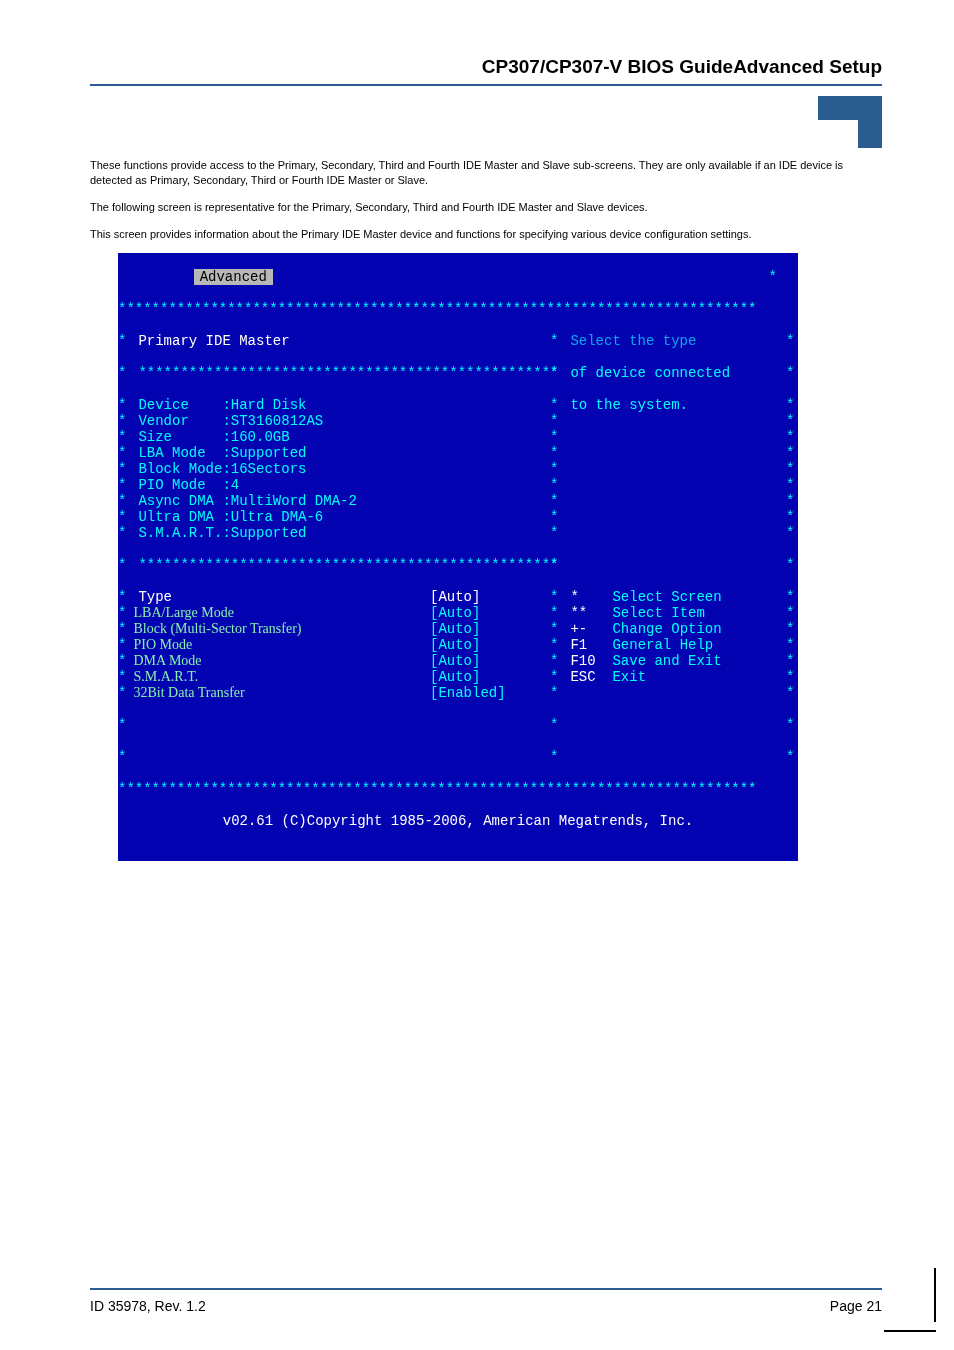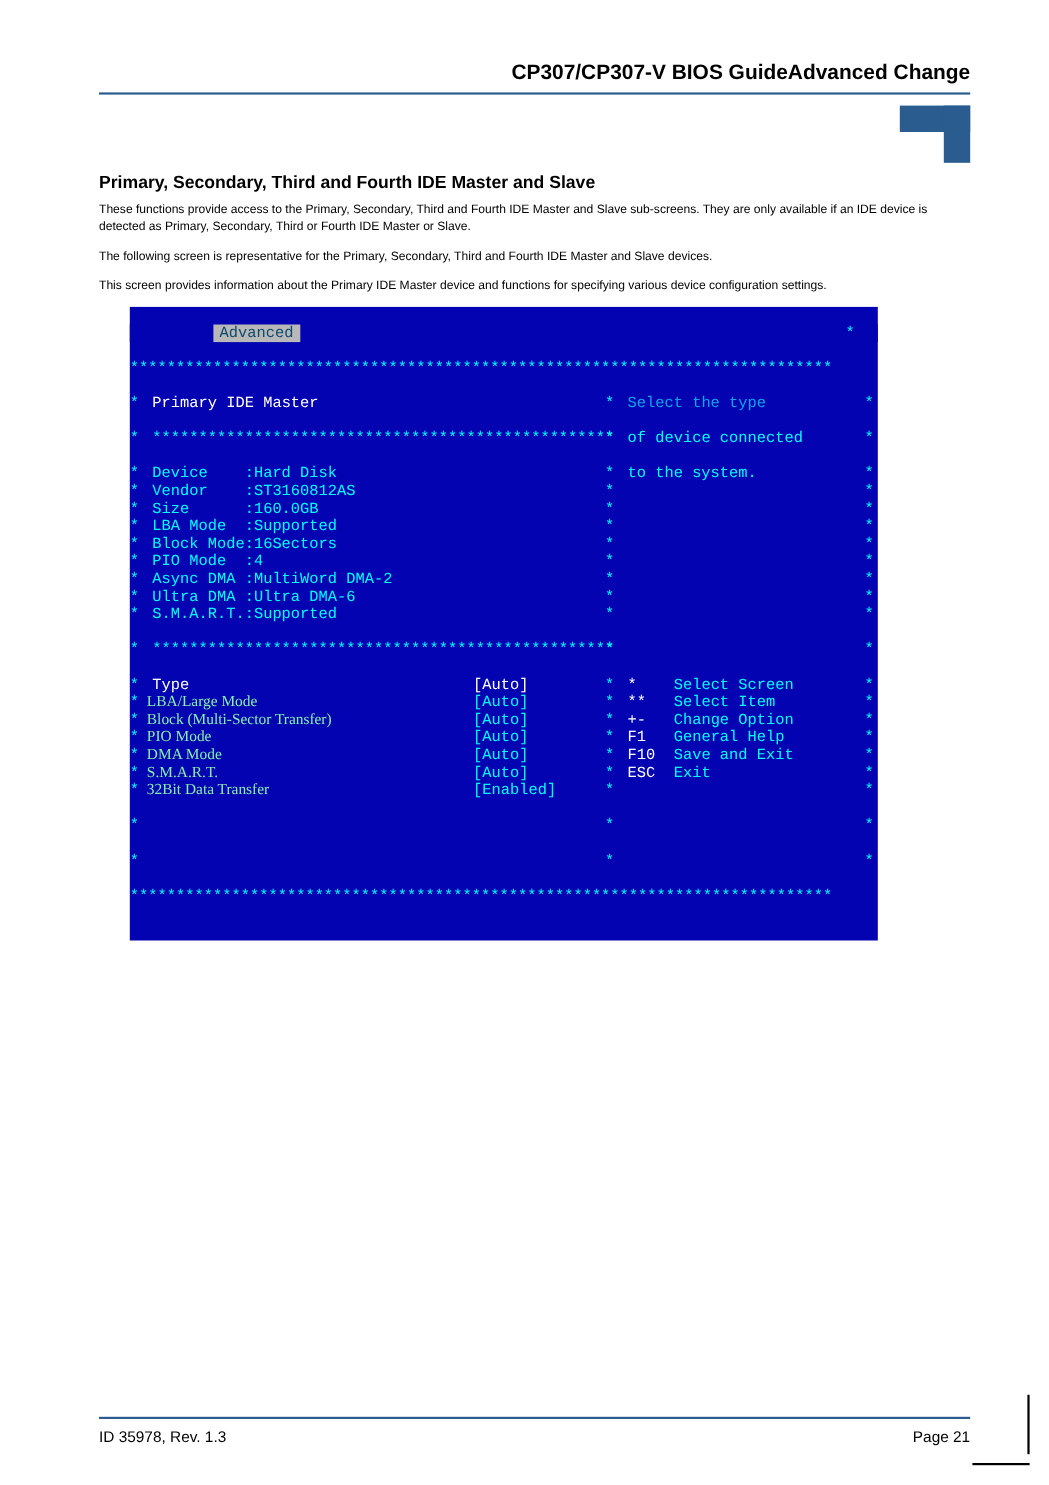--- a/index.html
+++ b/index.html
@@ -87,21 +87,21 @@
   .bios-menu {
     background: #0303b2;
     padding: 0 0;
   }
   .bios-menu .tab {
     display: inline-block;
     padding: 0 6px;
   }
   .bios-menu .tab.active {
     background: #b8b8b8;
-    color: #0c4a6e;
+    color: #000000;
   }
   .bios-border { color: #00fdfd; }
   .bios-line { display: flex; }
   .bios-star { color: #00fdfd; width: 12px; }
   .bios-left { width: 300px; }
   .bios-mid  { width: 120px; }
   .bios-help { flex: 1; }
   .c-title { color: #fff; }
   .c-info  { color: #00fdfd; }
   .c-opt-label { color: #86efac; font-family: Liberation Serif, serif; }
@@ -160,48 +160,48 @@
     height: 2px;
     background: #000;
   }
 </style>
 </head>
 <body>
 
 <div class="page">
   <div class="header-row">
     <div>CP307/CP307-V BIOS Guide</div>
-    <div>Advanced Change</div>
+    <div>Advanced Setup</div>
   </div>
   <hr class="hr-rule">
   <div class="corner-logo">
     <div class="bar-h"></div>
       <div class="bar-v"></div>
   </div>
 
   <div class="content">
-    <div class="section-head">Primary, Secondary, Third and Fourth IDE Master and Slave</div>
     <p class="body-text">These functions provide access to the Primary, Secondary, Third and Fourth IDE Master and Slave sub-screens. They are only available if an IDE device is detected as Primary, Secondary, Third or Fourth IDE Master or Slave.</p>
     <p class="body-text">The following screen is representative for the Primary, Secondary, Third and Fourth IDE Master and Slave devices.</p>
 
     <p class="body-text">This screen provides information about the Primary IDE Master device and functions for specifying various device configuration settings.</p>
 
     <div class="bios">
 <div class="bios-menu"><span>         </span><span class="tab active">Advanced</span><span style="color:#00fdfd;">                                                           *</span></div>
 <div class="bios-border">****************************************************************************</div>
 <div class="bios-line"><span class="bios-star">*</span><span class="bios-left c-title"> <span>Primary IDE Master</span></span><span class="bios-mid"></span><span class="bios-star">*</span><span class="bios-help c-help-line1"> <span>Select the type</span></span><span class="bios-star">*</span></div>
 <div class="bios-line"><span class="bios-star">*</span><span class="bios-left c-info"> **************************************************</span><span class="bios-mid"></span><span class="bios-star">*</span><span class="bios-help c-help-rest"> <span>of device connected</span></span><span class="bios-star">*</span></div>
 <div class="bios-line"><span class="bios-star">*</span><span class="bios-left c-info"> Device    :Hard Disk</span><span class="bios-mid"></span><span class="bios-star">*</span><span class="bios-help c-help-rest"> to the system.</span><span class="bios-star">*</span></div><div class="bios-line"><span class="bios-star">*</span><span class="bios-left c-info"> Vendor    :ST3160812AS</span><span class="bios-mid"></span><span class="bios-star">*</span><span class="bios-help"></span><span class="bios-star">*</span></div><div class="bios-line"><span class="bios-star">*</span><span class="bios-left c-info"> Size      :160.0GB</span><span class="bios-mid"></span><span class="bios-star">*</span><span class="bios-help"></span><span class="bios-star">*</span></div><div class="bios-line"><span class="bios-star">*</span><span class="bios-left c-info"> LBA Mode  :Supported</span><span class="bios-mid"></span><span class="bios-star">*</span><span class="bios-help"></span><span class="bios-star">*</span></div><div class="bios-line"><span class="bios-star">*</span><span class="bios-left c-info"> Block Mode:16Sectors</span><span class="bios-mid"></span><span class="bios-star">*</span><span class="bios-help"></span><span class="bios-star">*</span></div><div class="bios-line"><span class="bios-star">*</span><span class="bios-left c-info"> PIO Mode  :4</span><span class="bios-mid"></span><span class="bios-star">*</span><span class="bios-help"></span><span class="bios-star">*</span></div><div class="bios-line"><span class="bios-star">*</span><span class="bios-left c-info"> Async DMA :MultiWord DMA-2</span><span class="bios-mid"></span><span class="bios-star">*</span><span class="bios-help"></span><span class="bios-star">*</span></div><div class="bios-line"><span class="bios-star">*</span><span class="bios-left c-info"> Ultra DMA :Ultra DMA-6</span><span class="bios-mid"></span><span class="bios-star">*</span><span class="bios-help"></span><span class="bios-star">*</span></div><div class="bios-line"><span class="bios-star">*</span><span class="bios-left c-info"> S.M.A.R.T.:Supported</span><span class="bios-mid"></span><span class="bios-star">*</span><span class="bios-help"></span><span class="bios-star">*</span></div>
 <div class="bios-line"><span class="bios-star">*</span><span class="bios-left c-info"> **************************************************</span><span class="bios-mid"></span><span class="bios-star">*</span><span class="bios-help"></span><span class="bios-star">*</span></div>
 <div class="bios-line"><span class="bios-star">*</span><span class="bios-left c-hl-label"> Type                           </span><span class="bios-mid c-hl-val">[Auto]</span><span class="bios-star">*</span><span class="bios-help"><span class="c-nav-key"> *   </span> <span class="c-nav-txt">Select Screen</span></span><span class="bios-star">*</span></div><div class="bios-line"><span class="bios-star">*</span><span class="bios-left c-opt-label"> LBA/Large Mode                 </span><span class="bios-mid c-opt-val">[Auto]</span><span class="bios-star">*</span><span class="bios-help"><span class="c-nav-key"> **  </span> <span class="c-nav-txt">Select Item</span></span><span class="bios-star">*</span></div><div class="bios-line"><span class="bios-star">*</span><span class="bios-left c-opt-label"> Block (Multi-Sector Transfer)  </span><span class="bios-mid c-opt-val">[Auto]</span><span class="bios-star">*</span><span class="bios-help"><span class="c-nav-key"> +-  </span> <span class="c-nav-txt">Change Option</span></span><span class="bios-star">*</span></div><div class="bios-line"><span class="bios-star">*</span><span class="bios-left c-opt-label"> PIO Mode                       </span><span class="bios-mid c-opt-val">[Auto]</span><span class="bios-star">*</span><span class="bios-help"><span class="c-nav-key"> F1  </span> <span class="c-nav-txt">General Help</span></span><span class="bios-star">*</span></div><div class="bios-line"><span class="bios-star">*</span><span class="bios-left c-opt-label"> DMA Mode                       </span><span class="bios-mid c-opt-val">[Auto]</span><span class="bios-star">*</span><span class="bios-help"><span class="c-nav-key"> F10 </span> <span class="c-nav-txt">Save and Exit</span></span><span class="bios-star">*</span></div><div class="bios-line"><span class="bios-star">*</span><span class="bios-left c-opt-label"> S.M.A.R.T.                     </span><span class="bios-mid c-opt-val">[Auto]</span><span class="bios-star">*</span><span class="bios-help"><span class="c-nav-key"> ESC </span> <span class="c-nav-txt">Exit</span></span><span class="bios-star">*</span></div><div class="bios-line"><span class="bios-star">*</span><span class="bios-left c-opt-label"> 32Bit Data Transfer            </span><span class="bios-mid c-opt-val">[Enabled]</span><span class="bios-star">*</span><span class="bios-help"></span><span class="bios-star">*</span></div>
 <div class="bios-line"><span class="bios-star">*</span><span class="bios-left"></span><span class="bios-mid"></span><span class="bios-star">*</span><span class="bios-help"></span><span class="bios-star">*</span></div>
 <div class="bios-line"><span class="bios-star">*</span><span class="bios-left"></span><span class="bios-mid"></span><span class="bios-star">*</span><span class="bios-help"></span><span class="bios-star">*</span></div>
 <div class="bios-border">****************************************************************************</div>
+<div class="bios-copy">v02.61 (C)Copyright 1985-2006, American Megatrends, Inc.</div>
     </div>
   </div>
 
   <hr class="footer-rule">
   <div class="footer-row">
-    <div>ID 35978, Rev. 1.3</div>
+    <div>ID 35978, Rev. 1.2</div>
     <div>Page 21</div>
   </div>
   <div class="cut-mark-br"></div>
 </div>
 
 </body></html>

